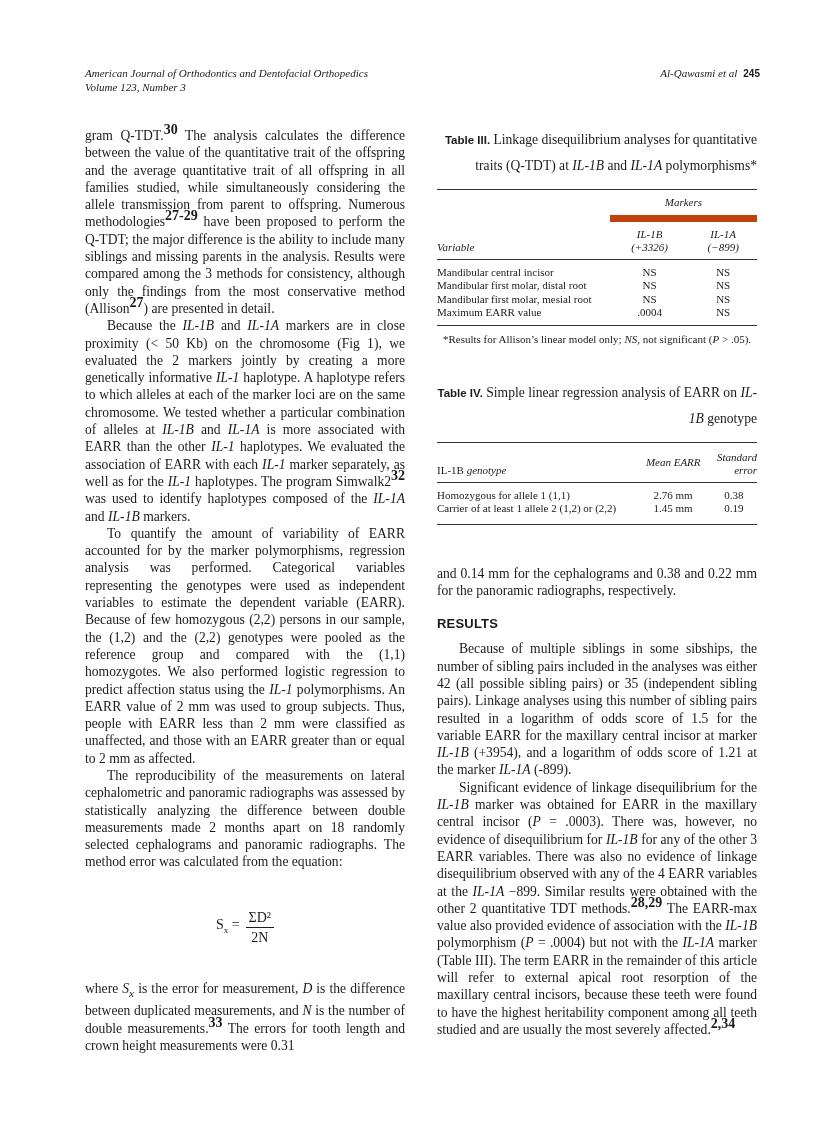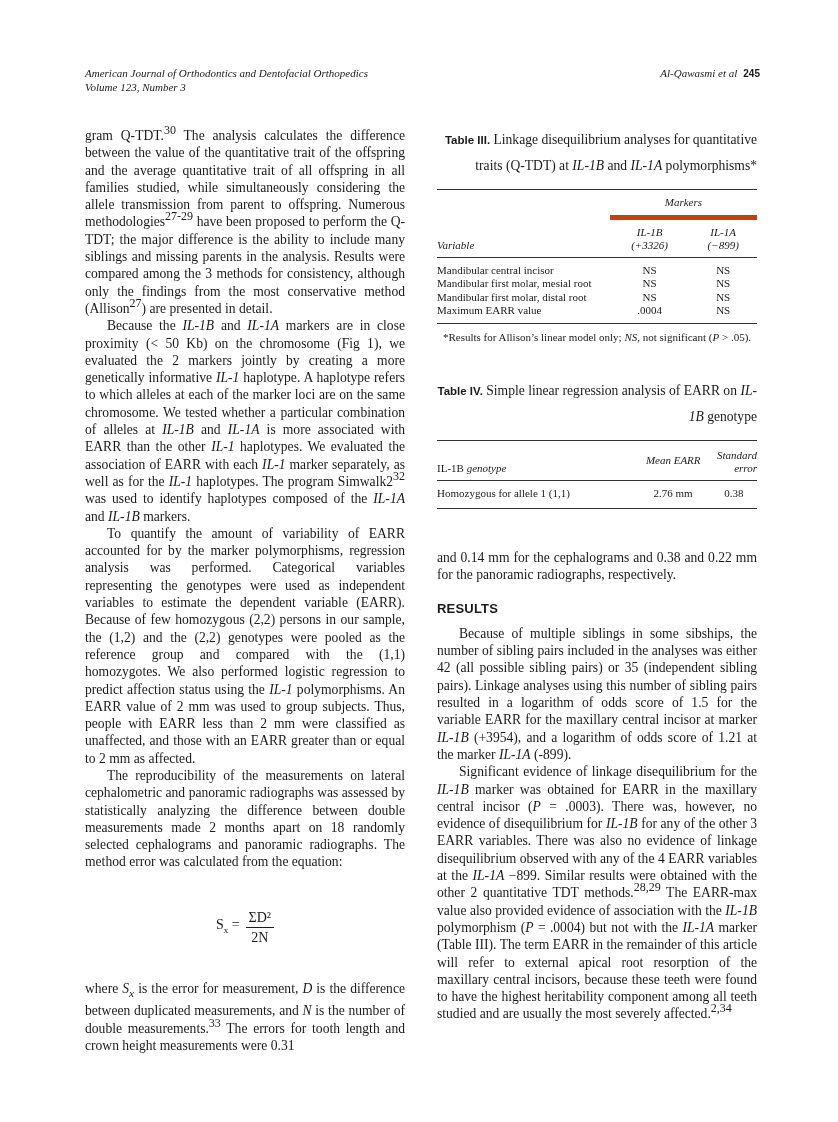--- a/index.html
+++ b/index.html
@@ -11,21 +11,21 @@
   .rh-left { position:absolute; left:0; top:0; font-style:italic; }
   .rh-right { position:absolute; right:0; top:0; font-style:italic; white-space:nowrap; }
   .rh-right .pnum { font-style:normal; font-weight:bold; font-family:"Liberation Sans", sans-serif; margin-left:6px; font-size:10px; }
 
   .col { position:absolute; top:127px; width:320px; font-size:13.6px; line-height:17.3px; text-align:justify; }
   .col-left { left:85px; }
   .col-right { left:437px; width:320px; }
 
   p { margin:0; }
   p.indent { text-indent:22px; }
-  sup { font-size:12px; line-height:0; vertical-align:super; }
+  sup { font-size:14px; line-height:0; vertical-align:super;font-weight:bold; }
   i { font-style:italic; }
 
   .equation { margin:38px 0 34px 0; display:flex; align-items:center; justify-content:center; font-size:14px; }
   .eq-lhs { margin-right:6px; }
   .eq-lhs sub { font-size:9px; }
   .frac { display:inline-flex; flex-direction:column; align-items:center; }
   .frac .num { border-bottom:1px solid #1a1a1a; padding:0 3px 1px 3px; }
   .frac .den { padding-top:1px; }
 
   .table-block { font-size:11px; line-height:13.5px; }
@@ -77,21 +77,21 @@
   </section>
 
   <section class="col col-right">
 
     <div class="table-block">
       <div class="table-caption"><span class="tlabel">Table III.</span><span> Linkage disequilibrium analyses for quantitative traits (Q-TDT) at </span><i>IL-1B</i><span> and </span><i>IL-1A</i><span> polymorphisms*</span></div>
       <table>
         <thead>
           <tr class="rule-top">
             <th style="width:54%;"></th>
-            <th colspan="2" style="padding:6px 0 5px 0; border-bottom:5px solid #c2410c;margin-top:16px;">Markers</th>
+            <th colspan="2" style="padding:6px 0 5px 0; border-bottom:7px solid #c2410c;margin-top:16px;">Markers</th>
           </tr>
           <tr class="rule-bottom">
             <th style="text-align:left; vertical-align:bottom; padding:6px 0 4px 0;">Variable</th>
             <th style="padding:6px 0 4px 0;">
                 <div>IL-1B</div>
                 <div>(+3326)</div>
               </th>
             <th style="padding:6px 0 4px 0;">
                 <div>IL-1A</div>
                 <div>(−899)</div>
@@ -101,26 +101,26 @@
         <tbody class="rule-bottom">
           <tr>
               <td colspan="3" style="height:6px;"></td>
             </tr>
           <tr>
               <td>Mandibular central incisor</td>
               <td class="center">NS</td>
               <td class="center">NS</td>
             </tr>
           <tr>
-              <td>Mandibular first molar, mesial root</td>
+              <td>Mandibular first molar, distal root</td>
               <td class="center">NS</td>
               <td class="center">NS</td>
             </tr>
           <tr>
-              <td>Mandibular first molar, distal root</td>
+              <td>Mandibular first molar, mesial root</td>
               <td class="center">NS</td>
               <td class="center">NS</td>
             </tr>
           <tr>
               <td>Maximum EARR value</td>
               <td class="center">.0004</td>
               <td class="center">NS</td>
             </tr>
           <tr>
               <td colspan="3" style="height:5px;"></td>
@@ -146,20 +146,25 @@
         <tbody class="rule-bottom">
           <tr>
               <td colspan="3" style="height:6px;"></td>
             </tr>
           <tr>
               <td>Homozygous for allele 1 (1,1)</td>
               <td class="center">2.76 mm</td>
               <td class="center">0.38</td>
             </tr>
           <tr>
+              <td>Carrier of at least 1 allele 2 (1,2) or (2,2)</td>
+              <td class="center">1.45 mm</td>
+              <td class="center">0.19</td>
+            </tr>
+          <tr>
               <td colspan="3" style="height:8px;"></td>
             </tr>
         </tbody>
       </table>
     </div>
 
     <p style="margin-top:40px;">and 0.14 mm for the cephalograms and 0.38 and 0.22 mm for the panoramic radiographs, respectively.</p>
 
     <h2 class="section-heading">RESULTS</h2>
 

